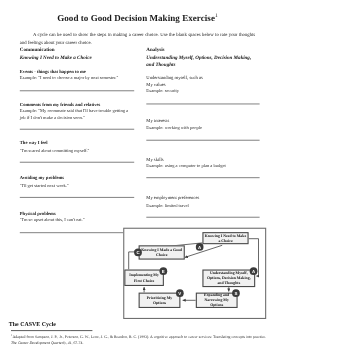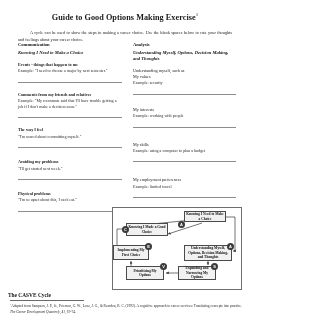--- a/index.html
+++ b/index.html
@@ -198,21 +198,21 @@
     vertical-align: super;
   }
   .footnote i { font-style: italic; }
 </style>
 </head>
 <body>
 
 <div class="page">
 
   <div class="title">
-    <span>Guide to Good Options Making Exercise</span><sup>1</sup>
+    <span>Good to Good Decision Making Exercise</span><sup>1</sup>
   </div>
 
   <div class="intro">A cycle can be used to show the steps in making a career choice. Use the blank spaces below to rate your thoughts and feelings about your career choice.</div>
 
   <div class="columns">
 
     <div class="col col-left">
       <div class="sec-head">Communication</div>
       <div class="sec-sub">Knowing I Need to Make a Choice</div>
 

